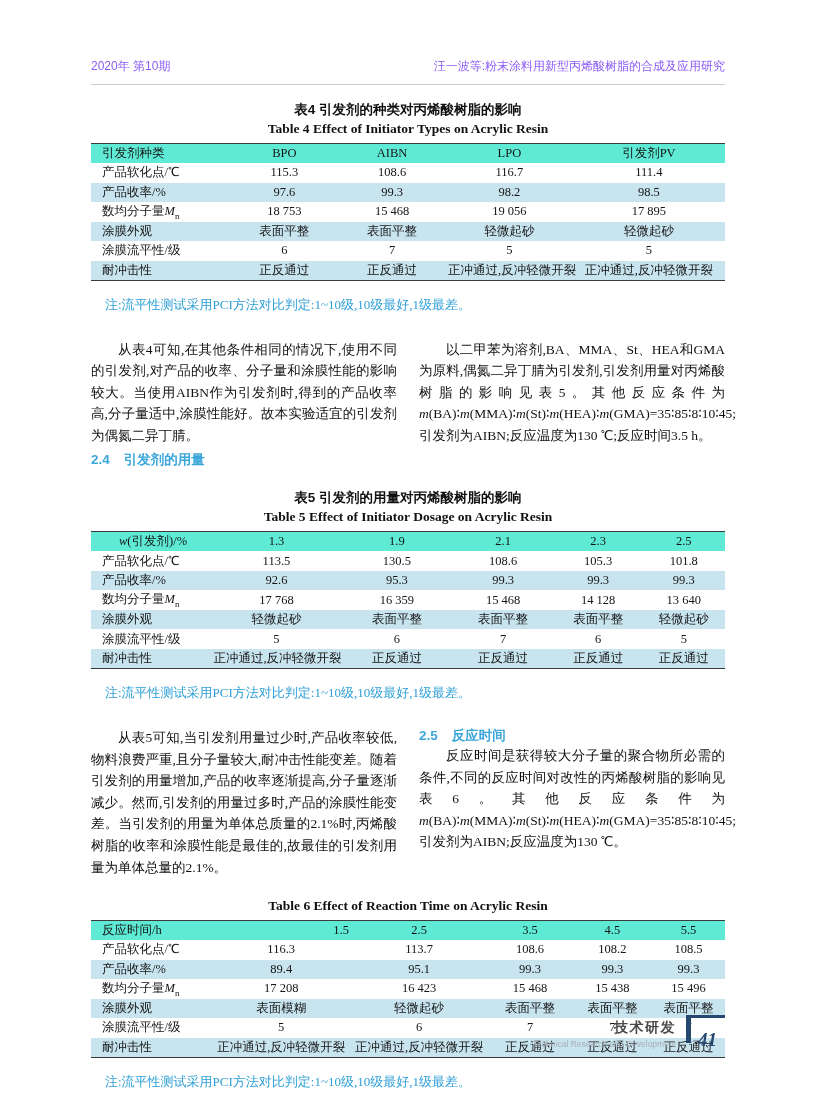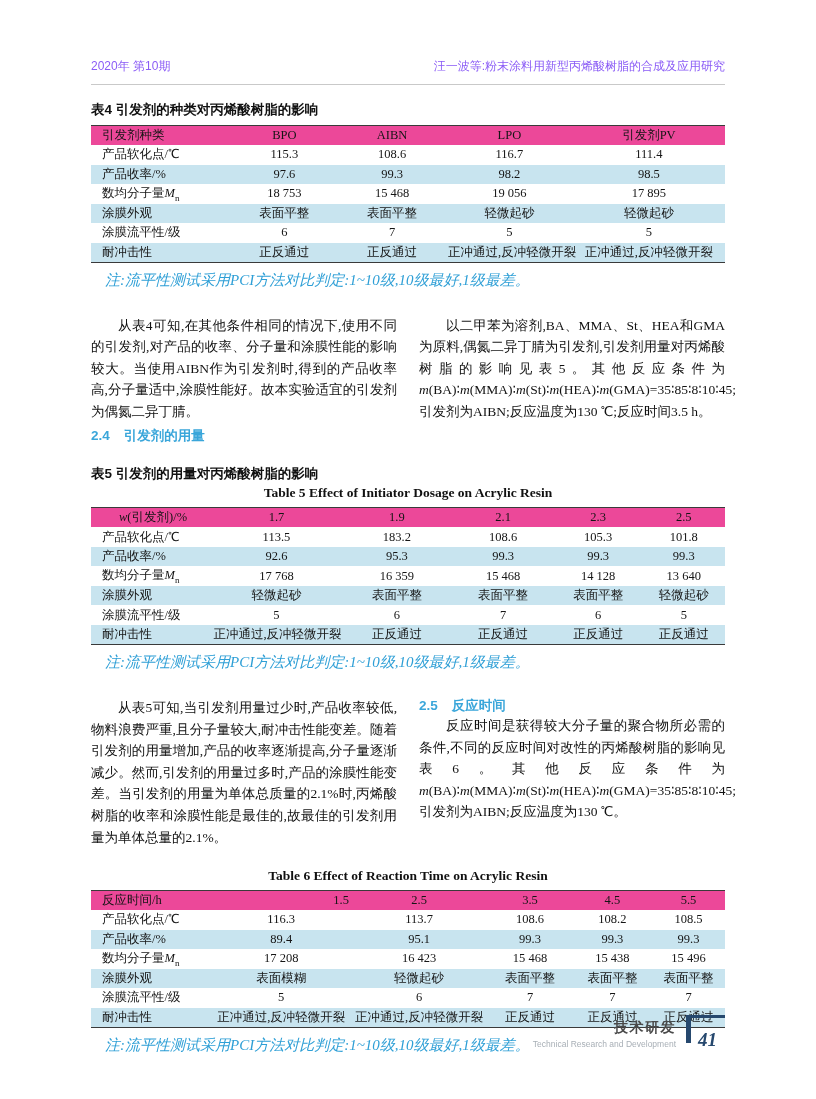--- a/index.html
+++ b/index.html
@@ -7,48 +7,48 @@
   body { width: 816px; height: 1099px; font-family: "Liberation Serif", serif; color: #151515; }
   .page { position: relative; width: 816px; height: 1099px; padding: 58px 91px 0; overflow: hidden; }
 
   
   .pghead { display: flex; justify-content: space-between; align-items: baseline;
             font-family: "Liberation Sans", sans-serif; font-size: 12px; color: #8b5cf6;
             padding-bottom: 9px; border-bottom: 1px solid #c9c9c9; }
 
   
   .tblock { margin-top: 16px; }
-  .ttitle-cn { font-family: "Liberation Sans", sans-serif;
+  .ttitle-cn { text-align: center; font-family: "Liberation Sans", sans-serif;
                font-weight: bold; font-size: 13.5px; color: #111; }
   .ttitle-en { text-align: center; font-family: "Liberation Serif", serif;
                font-weight: bold; font-size: 13.5px; margin-top: 2px; color: #111; }
   table { width: 100%; border-collapse: collapse; margin-top: 6px;
           border-top: 1.5px solid #3a3a3a; border-bottom: 1.5px solid #3a3a3a;
           font-size: 12.5px; table-layout: fixed; }
   th, td { height: 19.5px; font-weight: normal; text-align: center; padding: 0 2px;
            white-space: nowrap; overflow: visible; }
   th.lab, td.lab { text-align: left; padding-left: 11px; }
-  thead tr { background: #ec4899; }
+  thead tr { background: #5eead4; }
   tbody tr:nth-child(even) { background: #c8e4ef; }
   sub { font-size: 9px; }
 
   .t4 th:nth-child(1) { width: 22%; }  .t4 th:nth-child(2) { width: 17%; }
   .t4 th:nth-child(3) { width: 17%; }  .t4 th:nth-child(4) { width: 20%; }
   .t4 th:nth-child(5) { width: 24%; }
 
   .t5 th:nth-child(1) { width: 19%; padding-left: 28px; }   .t5 th:nth-child(2) { width: 20.5%; }
   .t5 th:nth-child(3) { width: 17.5%; } .t5 th:nth-child(4) { width: 16%; }
   .t5 th:nth-child(5) { width: 14%; }   .t5 th:nth-child(6) { width: 13%; }
 
   .t6 th:nth-child(1) { width: 19%; }   .t6 th:nth-child(2) { width: 22%; text-align: right; }
   .t6 th:nth-child(3) { width: 21.5%; } .t6 th:nth-child(4) { width: 13.5%; }
   .t6 th:nth-child(5) { width: 12.5%; } .t6 th:nth-child(6) { width: 11.5%; }
 
-  .tnote { margin-top: 8px; padding-left: 14px; color: #2e9fd6;
-           font-size: 15px; font-style: italic; }
+  .tnote { margin-top: 15px; padding-left: 14px; color: #2e9fd6;
+           font-size: 13px; }
 
   
   .twocol { display: flex; gap: 22px; margin-top: 25px; }
   .col { flex: 1; min-width: 0; }
   .para { font-size: 13.5px; line-height: 21.6px; text-align: justify;
           text-indent: 2em; color: #111; }
   .shead { margin-top: 5px; font-family: "Liberation Sans", sans-serif;
            font-weight: bold; font-size: 13.5px; color: #3aa6da; }
   .shead .snum { margin-right: 14px; }
 
@@ -69,20 +69,21 @@
 
 <div class="page">
 
   <div class="pghead">
     <span>2020年 第10期</span>
     <span>汪一波等:粉末涂料用新型丙烯酸树脂的合成及应用研究</span>
   </div>
 
   <section class="tblock">
     <div class="ttitle-cn">表4  引发剂的种类对丙烯酸树脂的影响</div>
+    <div class="ttitle-en">Table 4   Effect of Initiator Types on Acrylic Resin</div>
     <table class="t4">
       <thead>
           <tr>
             <th class="lab">引发剂种类</th>
             <th>BPO</th>
             <th>AIBN</th>
             <th>LPO</th>
             <th>引发剂PV</th>
           </tr>
         </thead>
@@ -144,32 +145,32 @@
     </div>
   </section>
 
   <section class="tblock" style="margin-top:20px;">
     <div class="ttitle-cn">表5  引发剂的用量对丙烯酸树脂的影响</div>
     <div class="ttitle-en">Table 5   Effect of Initiator Dosage on Acrylic Resin</div>
     <table class="t5">
       <thead>
           <tr>
             <th class="lab"><i>w</i>(引发剂)/%</th>
-            <th>1.7</th>
+            <th>1.3</th>
             <th>1.9</th>
             <th>2.1</th>
             <th>2.3</th>
             <th>2.5</th>
           </tr>
         </thead>
       <tbody>
           <tr>
             <td class="lab">产品软化点/℃</td>
             <td>113.5</td>
-            <td>183.2</td>
+            <td>130.5</td>
             <td>108.6</td>
             <td>105.3</td>
             <td>101.8</td>
           </tr>
           <tr>
             <td class="lab">产品收率/%</td>
             <td>92.6</td>
             <td>95.3</td>
             <td>99.3</td>
             <td>99.3</td>

